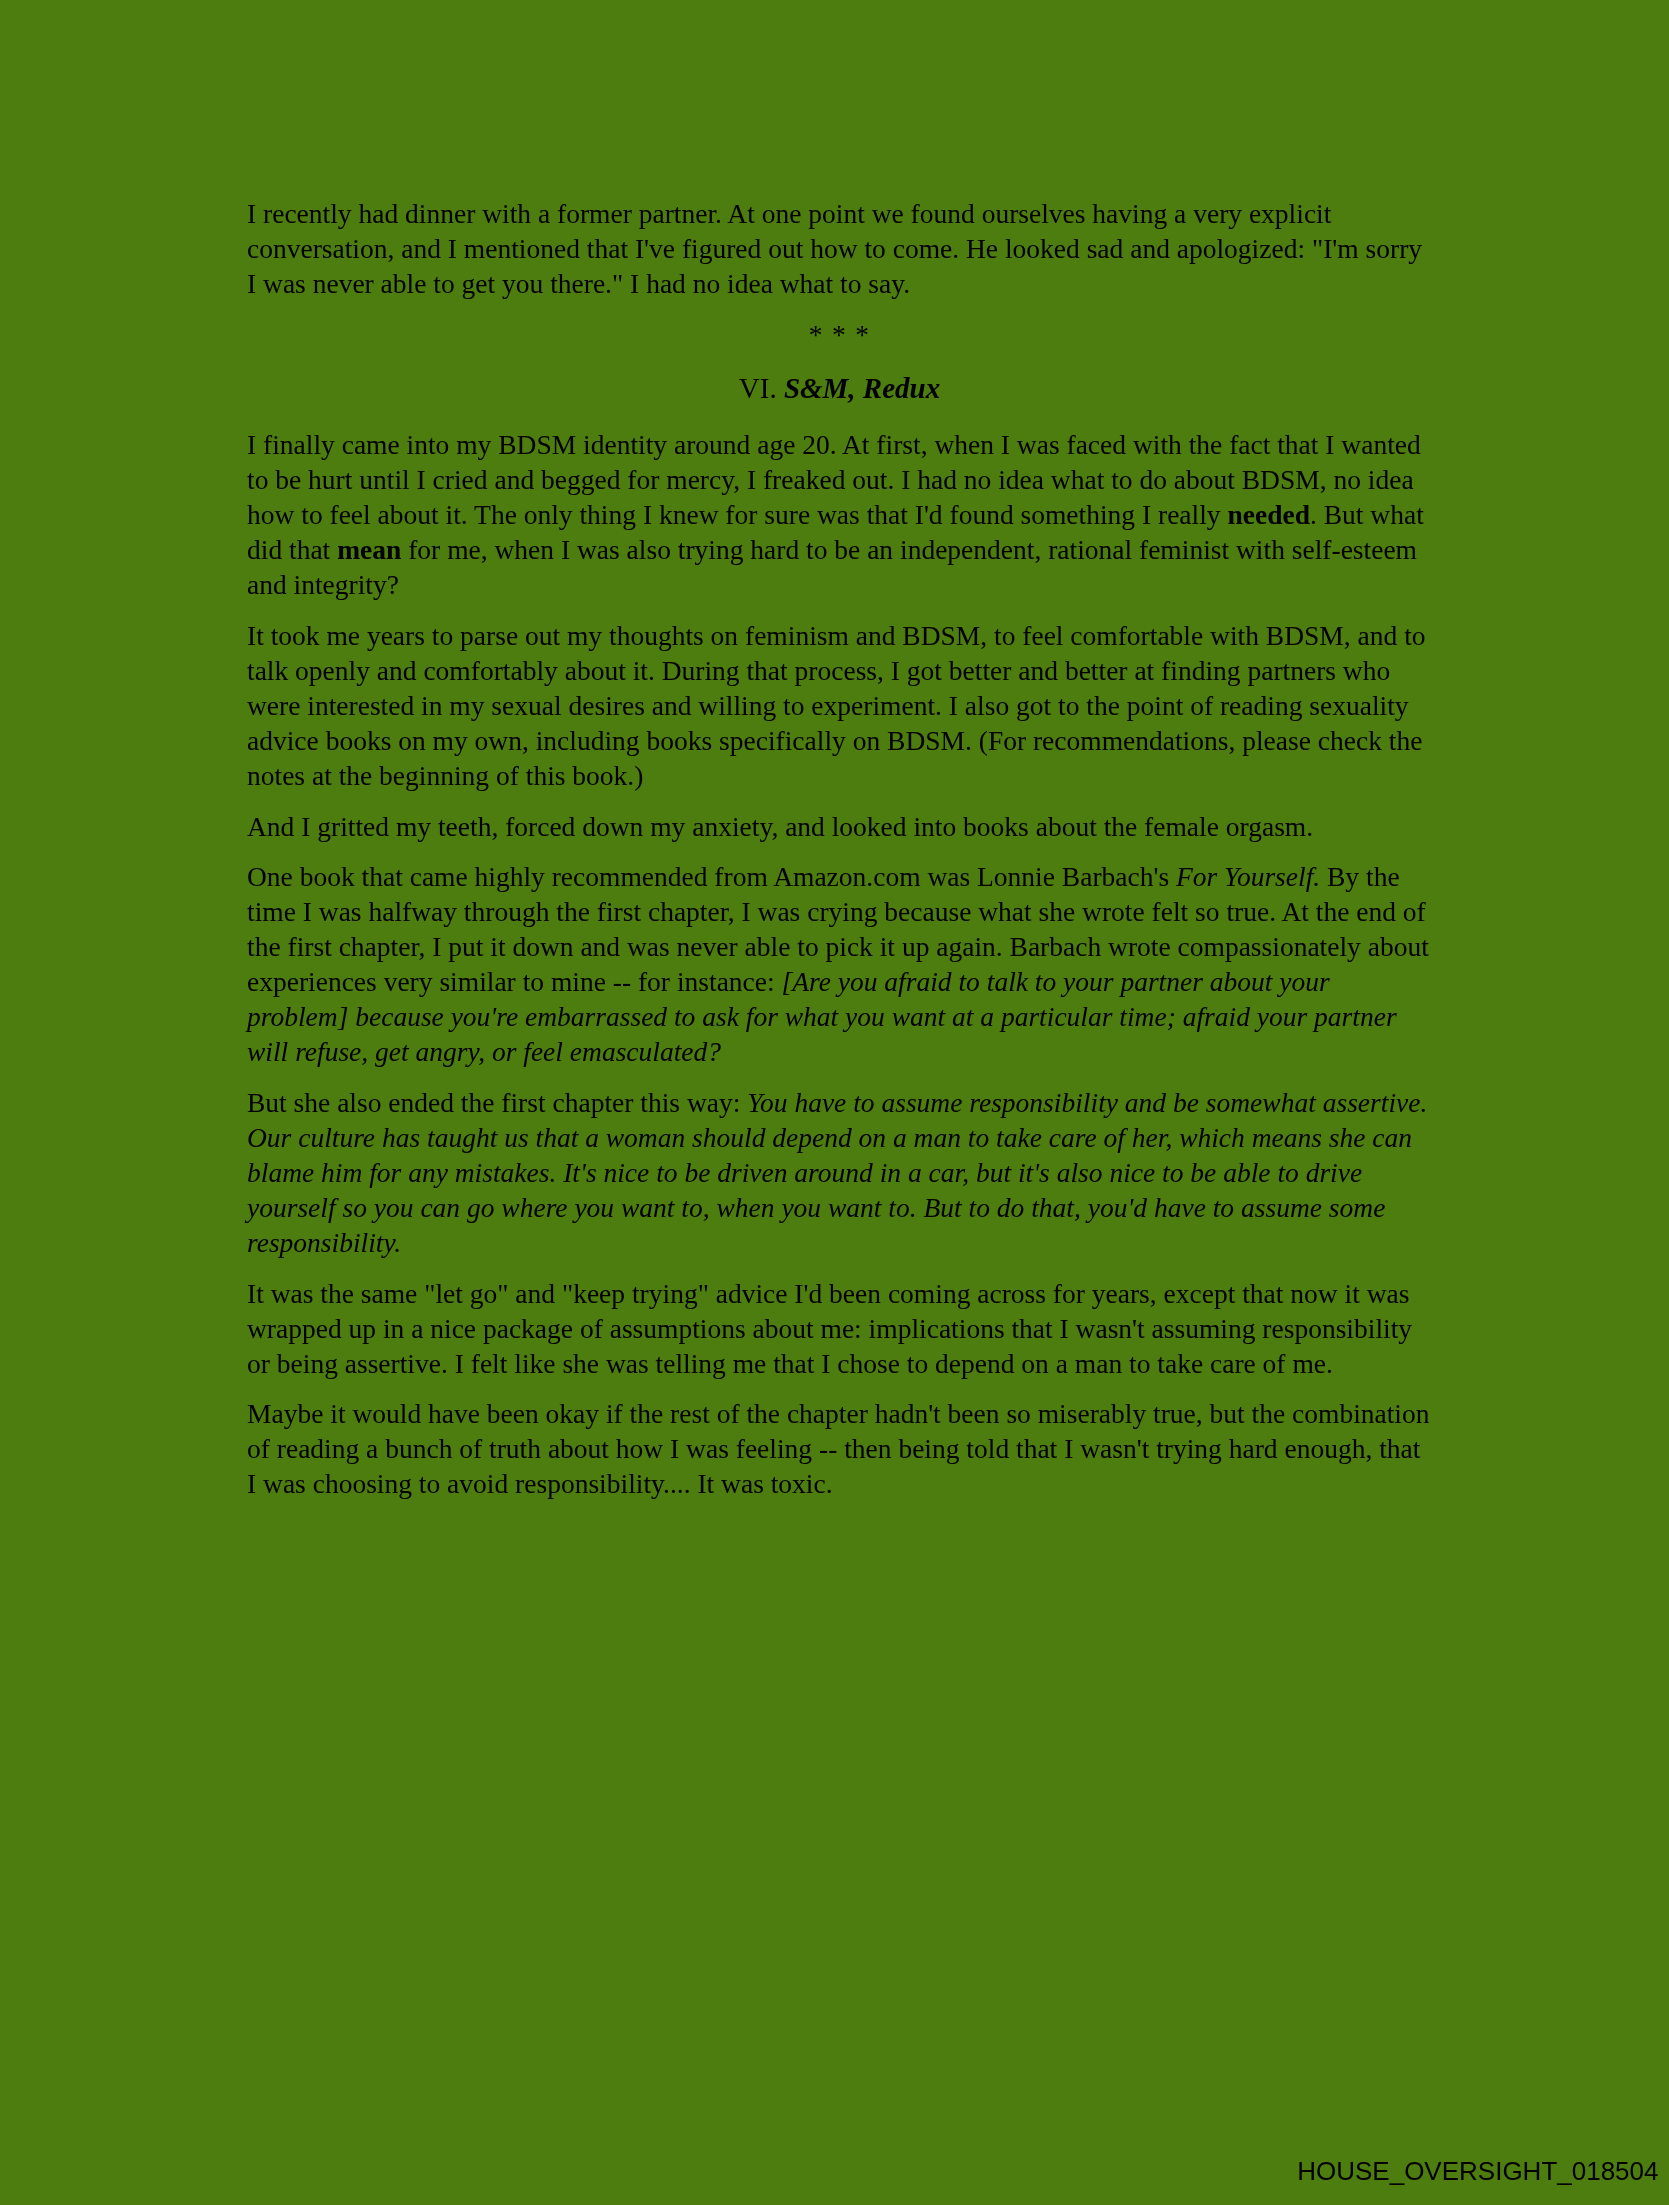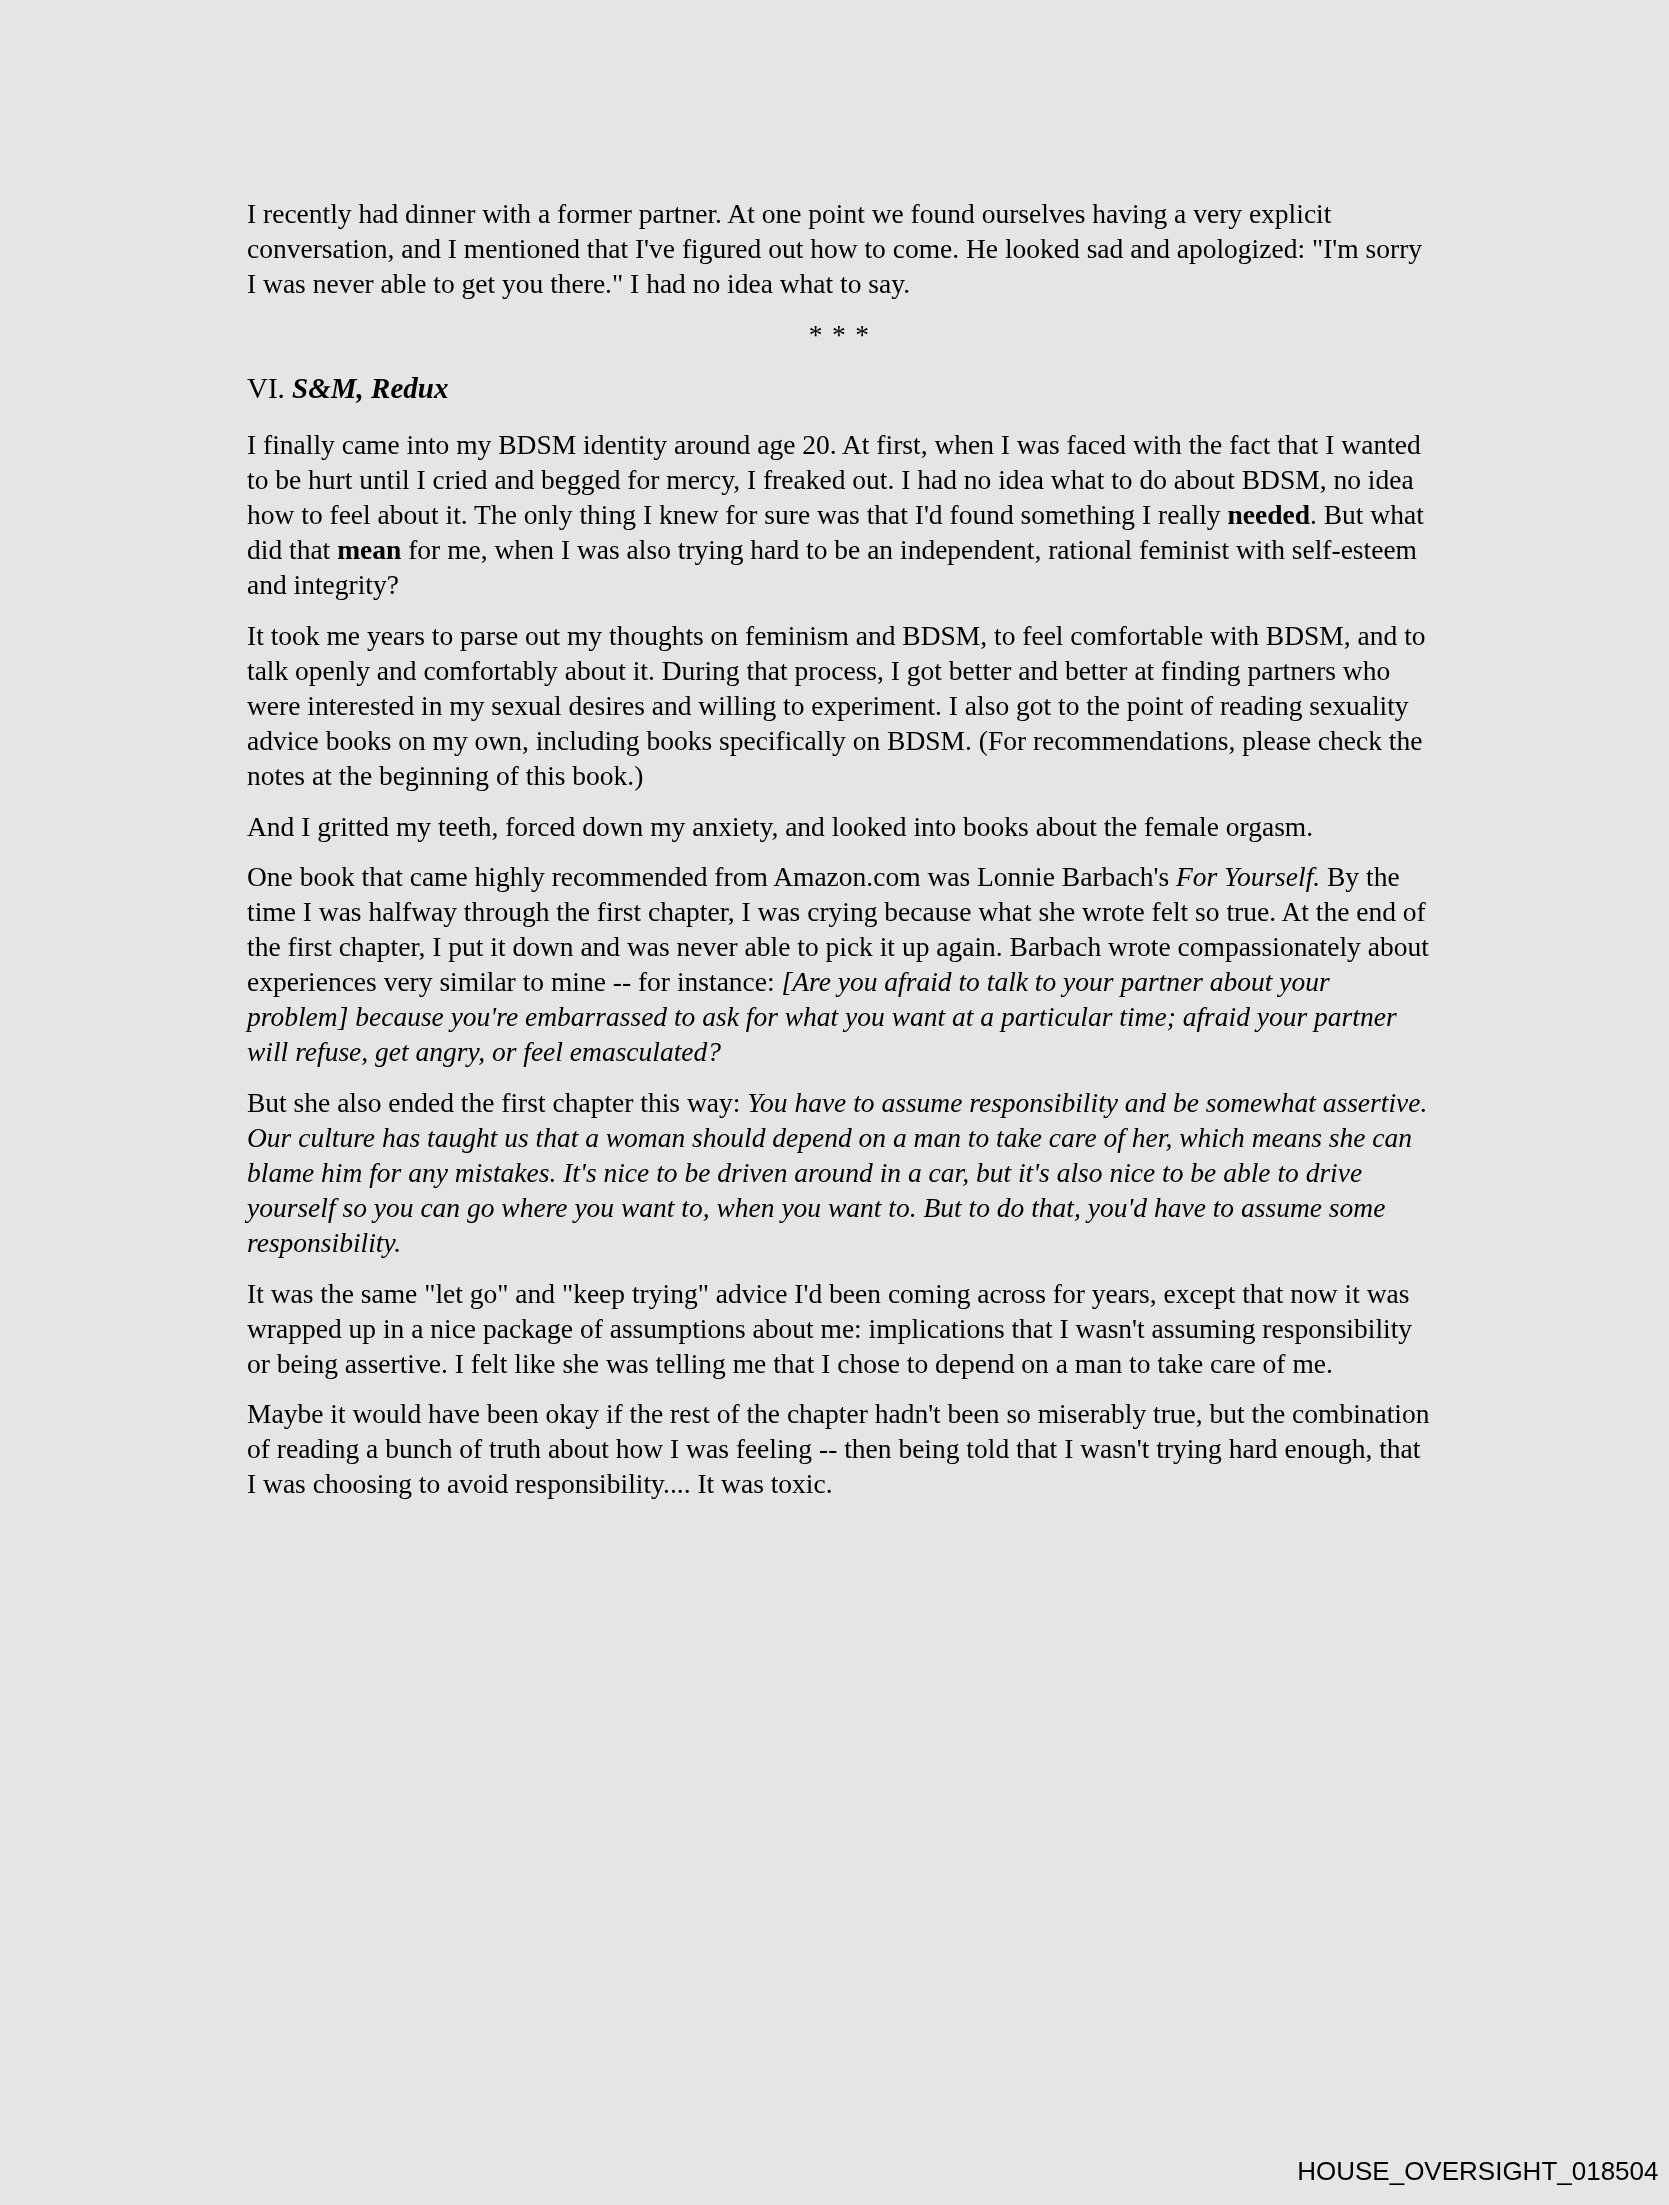--- a/index.html
+++ b/index.html
@@ -11,41 +11,41 @@
     width: 1669px;
     height: 2205px;
     position: relative;
     overflow: hidden;
     font-family: "Liberation Serif", serif;
     color: #000000;
   }
   .page {
     position: absolute;
     inset: 0;
-    background: #e5e5e5;
+    background: #4d7c0f;
   }
   .content {
     position: absolute;
     left: 247px;
     top: 196px;
     width: 1185px;
     font-size: 27.5px;
     line-height: 35px;
     text-align: left;
   }
   p.block {
     margin: 0 0 15.7px 0;
   }
   p.separator {
     text-align: center;
     margin: 14.4px 0 19.6px 0;
     letter-spacing: 1.3px;
   }
   p.heading {
-    text-align: left;
+    text-align: center;
     margin: 0 0 21px 0;
     font-size: 29px;
   }
   .bold { font-weight: bold; }
   .italic { font-style: italic; }
   .footer {
     position: absolute;
     right: 10.5px;
     bottom: 18.3px;
     font-family: "Liberation Sans", sans-serif;

